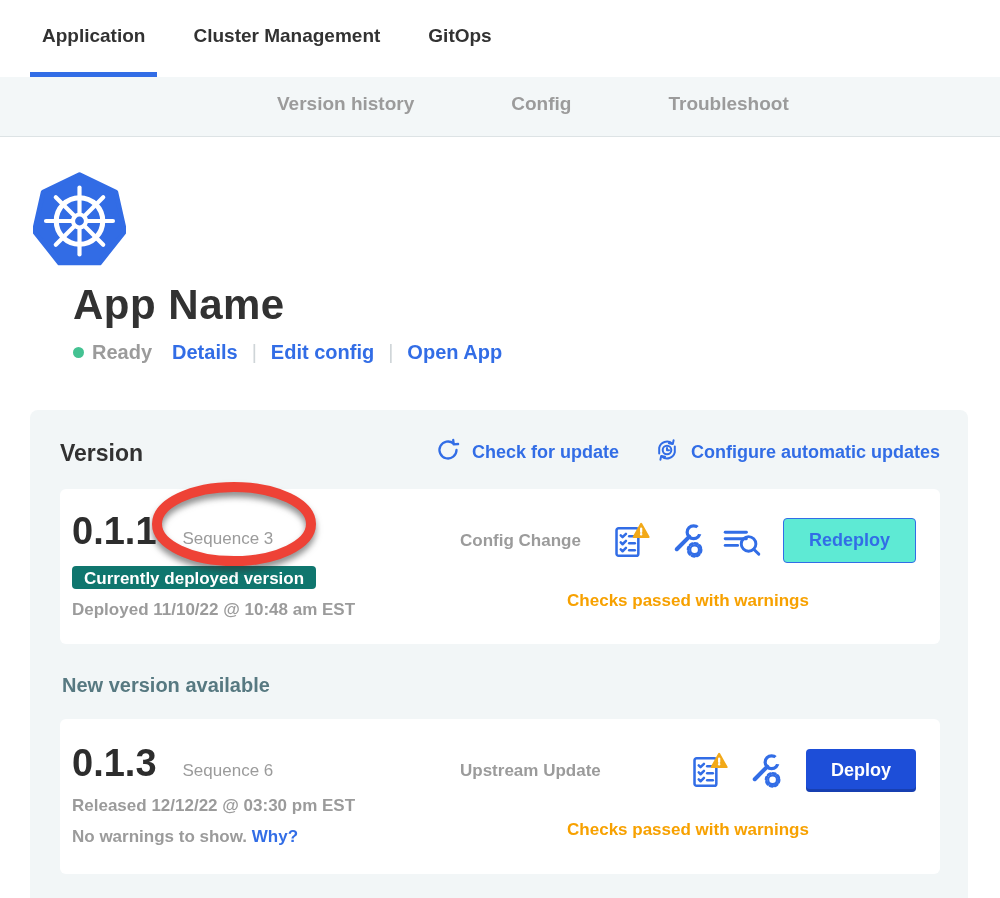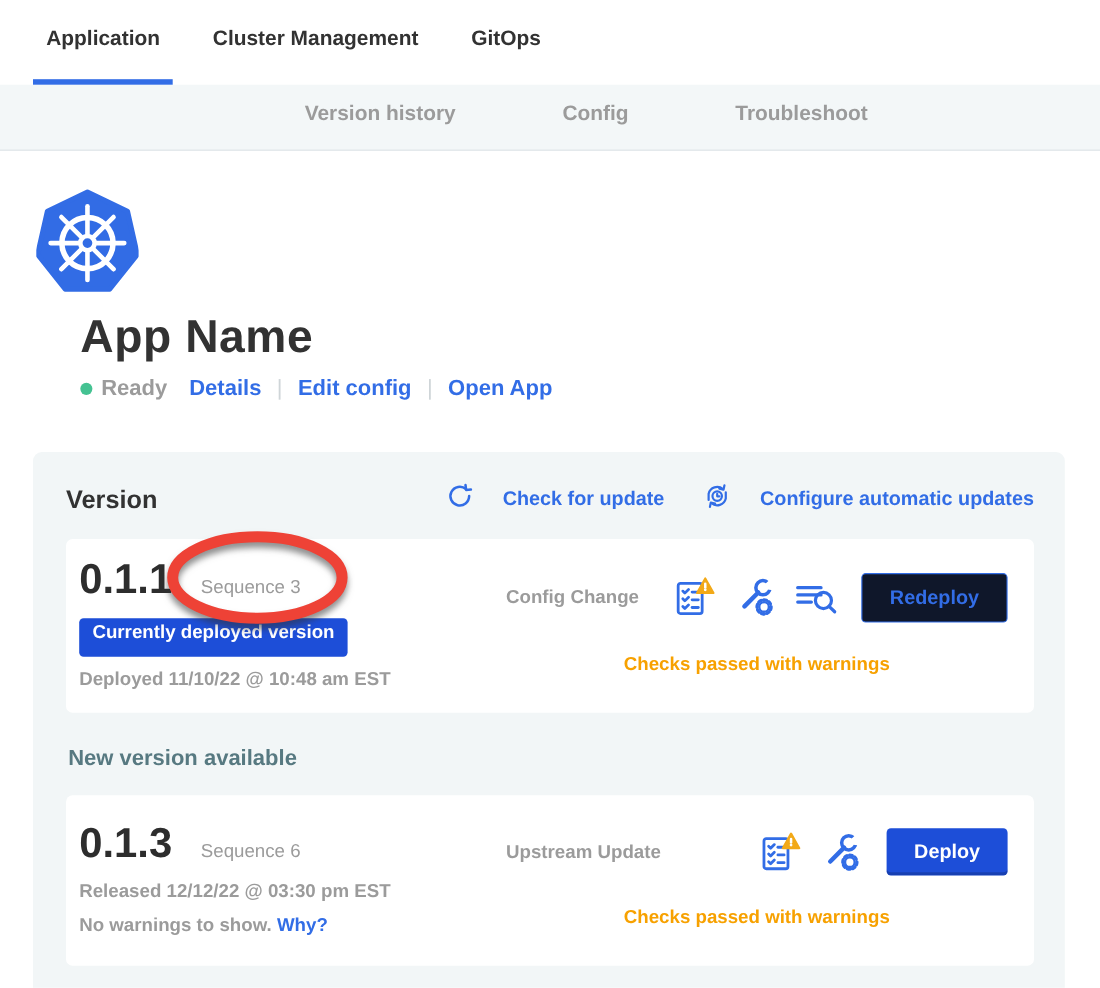--- a/index.html
+++ b/index.html
@@ -29,46 +29,46 @@
   .status-text { font-size:20px; font-weight:700; color:#9b9b9b; margin-right:20px; }
   .head-link { font-size:20px; font-weight:700; color:#326de6; cursor:pointer; }
   .pipe { color:#cfd5d8; font-size:20px; margin:0 14px; font-weight:400; }
 
   
   .version-section { margin:46px 32px 0 30px; background:#f2f6f7; border-radius:8px;
     padding:28px 28px 34px 30px; }
   .vs-header { display:flex; align-items:flex-end; }
   .vs-title { font-size:23px; font-weight:800; color:#323232; }
   .vs-links { margin-left:auto; display:flex; align-items:center; gap:36px; }
-  .vs-link { display:flex; align-items:center; gap:27px; color:#326de6;
+  .vs-link { display:flex; align-items:center; gap:12px; color:#326de6;
     font-size:18px; font-weight:700; cursor:pointer; }
   .vs-link svg { width:24px; height:24px; }
 
   .version-card { position:relative; background:#fff; border-radius:6px; margin-top:22px;
     padding:16px 24px 20px 12px; display:flex; align-items:stretch; min-height:155px; }
   .vc-left { width:388px; flex:0 0 auto; display:flex; flex-direction:column; justify-content:center; }
   .vnum-row { display:flex; align-items:baseline; }
   .vnum { font-size:38px; font-weight:800; color:#2d2d2d; }
   .vseq { font-size:17px; font-weight:400; color:#9b9b9b; margin-left:26px; }
-  .deployed-badge { display:inline-block; align-self:flex-start; margin-top:13px; background:#1d4ed8;
-    color:#fff; font-size:17px; font-weight:700; padding:3px 12px 12px; border-radius:4px; }
+  .deployed-badge { display:inline-block; align-self:flex-start; margin-top:13px; background:#0f766e;
+    color:#fff; font-size:17px; font-weight:700; padding:3px 12px 0; border-radius:4px; }
   .meta-text { margin-top:11px; font-size:17px; font-weight:600; color:#9b9b9b; }
   .why-link { color:#326de6; font-weight:700; cursor:pointer; }
 
   .vc-right { flex:1; display:flex; flex-direction:column; justify-content:center; }
   .vc-right-top { display:flex; align-items:center; }
   .source-label { font-size:17px; font-weight:700; color:#9b9b9b; }
   .icon-group { margin-left:auto; display:flex; align-items:center; gap:17px; }
   .vc-icon { width:38px; height:40px; cursor:pointer; position:relative; }
   .vc-icon svg { width:100%; height:100%; }
   .checks-text { margin-top:28px; text-align:center; font-size:17px; font-weight:700; color:#f7a100; }
 
   .btn { font-family:inherit; font-size:18px; font-weight:700; border-radius:4px;
     padding:11px 25px; margin-left:22px; cursor:pointer; }
-  .btn-outline { background:#0f172a; color:#326de6; border:1.5px solid #326de6; }
+  .btn-outline { background:#5eead4; color:#326de6; border:1.5px solid #326de6; }
   .btn-solid { background:#1d4ed8; color:#fff; border:0; box-shadow:inset 0 -3px 0 rgba(0,0,0,.18); }
 
   .new-version-heading { margin:30px 0 0 2px; font-size:20px; font-weight:700; color:#577981; }
 
   .see-all { display:flex; align-items:center; gap:8px; margin-top:34px; margin-left:2px;
     color:#326de6; font-size:19px; font-weight:700; cursor:pointer; }
   .see-all svg { width:16px; height:16px; }
 
   
   .annotation { position:absolute; left:88px; top:-10px; width:172px; height:94px;

